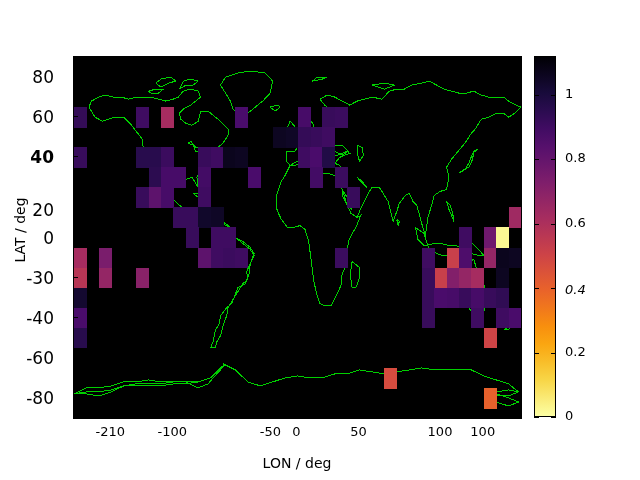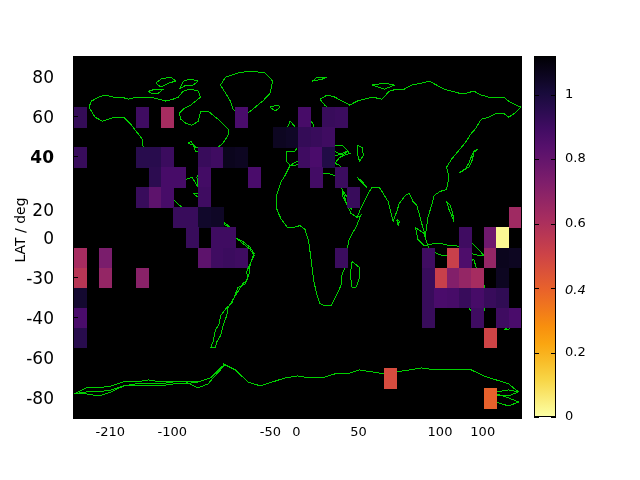--- a/index.html
+++ b/index.html
@@ -258,20 +258,21 @@
       <div class="xtick-label" style="left: 296.5px;">0</div>
       <div class="tick-mark" style="left: 296.5px; top: 412px; width: 1px; height: 5px;"></div>
       <div class="xtick-label" style="left: 358.583px;">50</div>
       <div class="tick-mark" style="left: 358.583px; top: 412px; width: 1px; height: 5px;"></div>
       <div class="xtick-label" style="left: 440px;">100</div>
       <div class="tick-mark" style="left: 420.667px; top: 412px; width: 1px; height: 5px;"></div>
       <div class="xtick-label" style="left: 482.75px;">100</div>
       <div class="tick-mark" style="left: 482.75px; top: 412px; width: 1px; height: 5px;"></div>
     </div>
 
+  <div id="xlabel">LON / deg</div>
   <div id="ylabel">LAT / deg</div>
 
   <div id="colorbar-box">
     <div id="colorbar-gradient" style="background: linear-gradient(to top, rgb(252, 255, 164) 0%, rgb(250, 234, 118) 5%, rgb(248, 214, 71) 10%, rgb(248, 190, 42) 15%, rgb(250, 166, 17) 20%, rgb(248, 143, 14) 25%, rgb(241, 120, 28) 30%, rgb(233, 99, 42) 35%, rgb(219, 83, 57) 40%, rgb(205, 67, 71) 45%, rgb(186, 56, 83) 50%, rgb(167, 45, 95) 55%, rgb(147, 38, 101) 60%, rgb(127, 30, 107) 65%, rgb(106, 23, 108) 70%, rgb(86, 16, 108) 75%, rgb(65, 12, 99) 80%, rgb(43, 12, 80) 85%, rgb(24, 11, 59) 90%, rgb(12, 5, 31) 95%, rgb(0, 0, 4) 100%);"></div>
   </div>
   <div id="cbtick-layer">
       <div class="cbtick-label" style="top: 85.6786px;">1</div>
       <div class="cbtick-mark" style="left: 534px; top: 94.6786px;"></div>
       <div class="cbtick-mark" style="left: 551px; top: 94.6786px;"></div>
       <div class="cbtick-label" style="top: 150.143px;">0.8</div>

